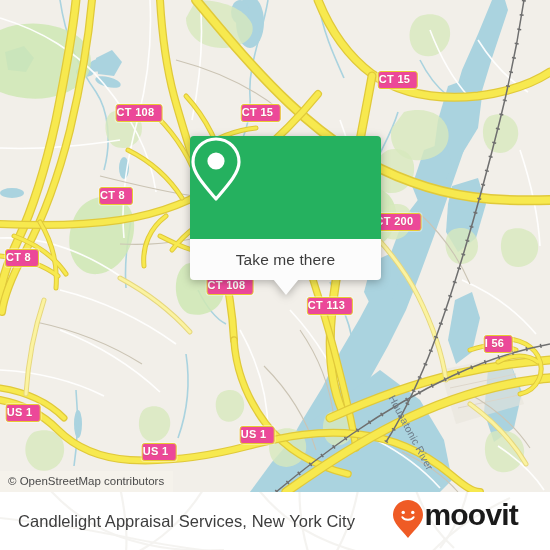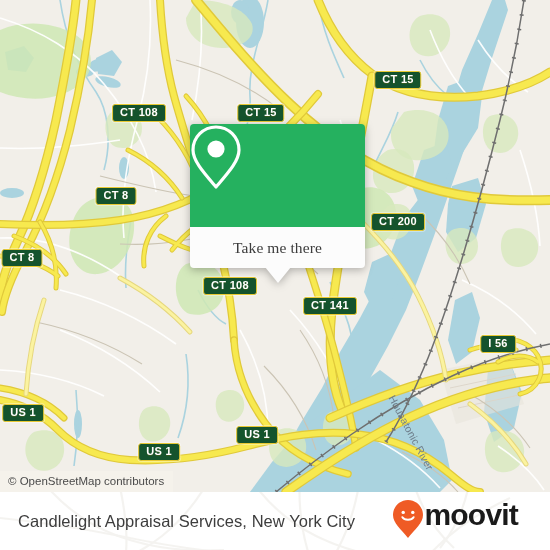--- a/index.html
+++ b/index.html
@@ -23,28 +23,28 @@
     left: 0; top: 0;
     width: 550px; height: 492px;
     background: #f2efe9;
     overflow: hidden;
   }
   #map svg { position: absolute; left: 0; top: 0; }
 
   
   .shield {
     position: absolute;
-    background: #14532d;
+    background: #ec4899;
     border: 1.5px solid #e8c933;
     border-radius: 3px;
     color: #ffffff;
     font-size: 11px;
     font-weight: bold;
     letter-spacing: .3px;
-    padding: 2px 7px 3px 7px;
+    padding: 2px 7px 3px 0;
     line-height: 11px;
     white-space: nowrap;
     text-shadow: 0 1px 0 rgba(150,120,0,.25);
     transform: translate(-50%, -50%);
     box-shadow: 0 0 0 1px rgba(255,255,255,.35);
   }
 
   
   .river-label {
     position: absolute;
@@ -65,25 +65,24 @@
     font-size: 11.5px;
     padding: 4px 9px 4px 8px;
     line-height: 13px;
     white-space: nowrap;
   }
 
   
   #callout {
     position: absolute;
     left: 190px;
-    top: 124px;
-    width: 175px;
+    top: 136px;
+    width: 191px;
     z-index: 40;
     filter: drop-shadow(0 2px 4px rgba(0,0,0,.28));
-    font-family: Liberation Serif, serif;
   }
   #callout-green {
     background: #25b15f;
     height: 103px;
     border-radius: 4px 4px 0 0;
     display: flex;
     align-items: center;
     justify-content: center;
   }
   #callout-label {
@@ -388,21 +387,21 @@
                              C486,360 518,350 550,344"></path>
     </svg>
 
     <div class="shield" style="left:139px;top:113px">CT 108</div>
     <div class="shield" style="left:261px;top:113px">CT 15</div>
     <div class="shield" style="left:398px;top:80px">CT 15</div>
     <div class="shield" style="left:116px;top:196px">CT 8</div>
     <div class="shield" style="left:22px;top:258px">CT 8</div>
     <div class="shield" style="left:398px;top:222px">CT 200</div>
     <div class="shield" style="left:230px;top:286px">CT 108</div>
-    <div class="shield" style="left:330px;top:306px">CT 141</div>
+    <div class="shield" style="left:330px;top:306px">CT 113</div>
     <div class="shield" style="left:498px;top:344px">I 56</div>
     <div class="shield" style="left:23px;top:413px">US 1</div>
     <div class="shield" style="left:159px;top:452px">US 1</div>
     <div class="shield" style="left:257px;top:435px">US 1</div>
 
     <div class="river-label" style="left:397px;top:393px;transform:rotate(62deg)">Housatonic River</div>
 
     <div id="attribution">© OpenStreetMap contributors</div>
 
     <div id="callout">

